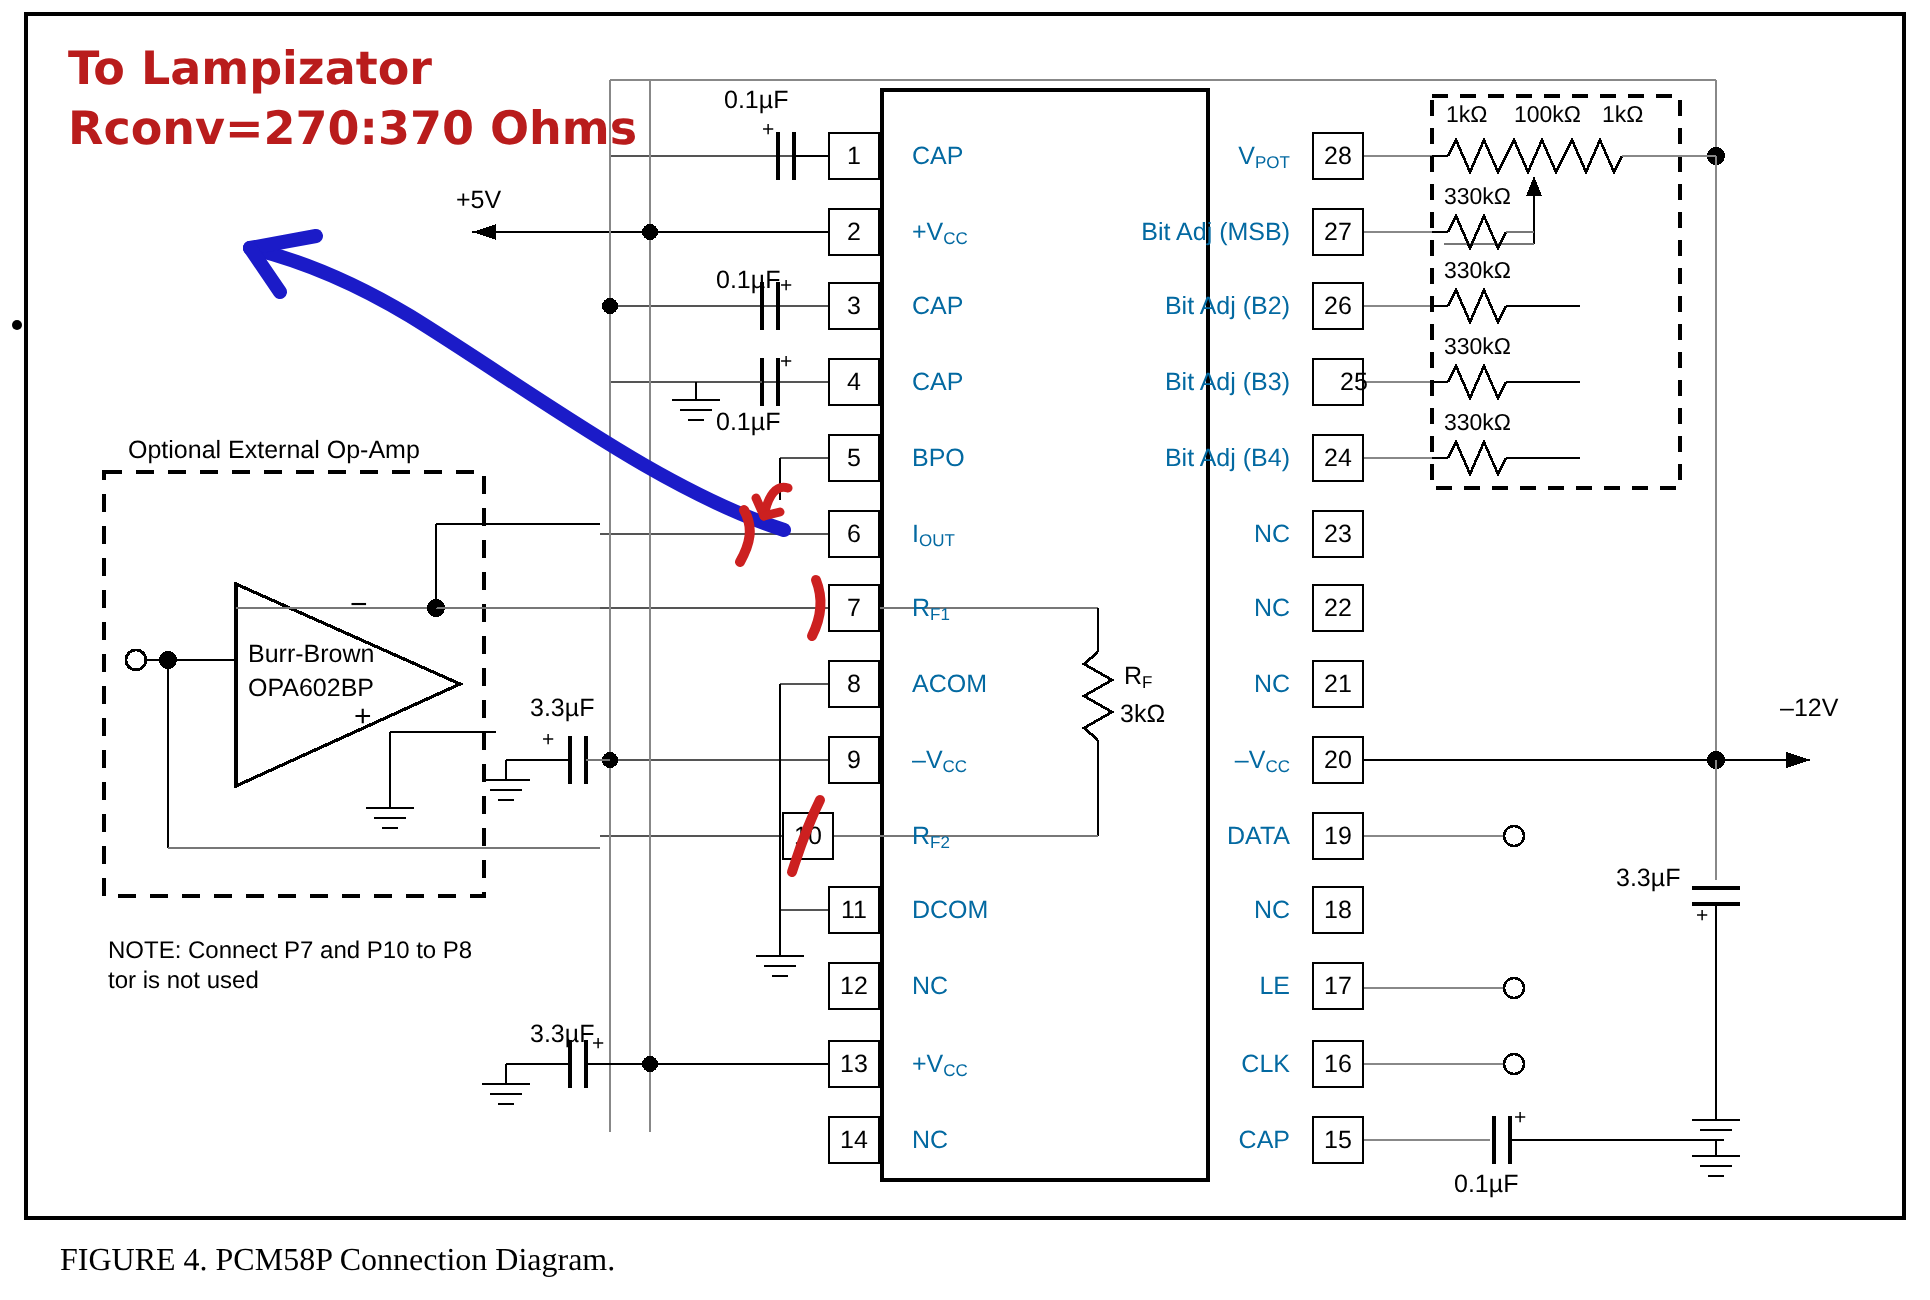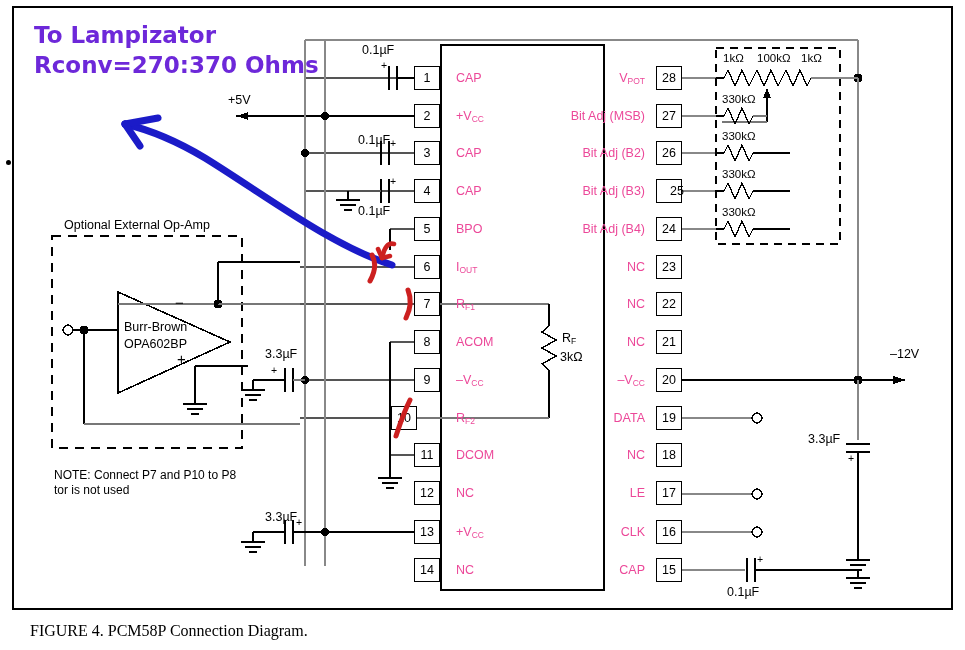--- a/index.html
+++ b/index.html
@@ -5,25 +5,25 @@
   html,body{margin:0;padding:0;background:#ffffff;}
   body{font-family:"Liberation Sans",sans-serif;}
   #page{position:relative;width:965px;height:650px;background:#ffffff;overflow:hidden;}
   #frame{position:absolute;left:12px;top:6px;width:941px;height:604px;border:2px solid #000;box-sizing:border-box;background:#fff;}
   svg.layer{position:absolute;left:0;top:0;width:965px;height:650px;overflow:visible;}
   .lbl{position:absolute;font-family:"Liberation Sans",sans-serif;font-size:12.5px;color:#000;white-space:nowrap;line-height:1.15;}
   .lbl.sm{font-size:11.5px;}
   .lbl.xs{font-size:10.5px;}
   .pinnum{position:absolute;width:26px;height:24px;border:1px solid #000;background:#fff;box-sizing:border-box;
           font-size:12.5px;display:flex;align-items:center;justify-content:center;color:#000;}
-  .pinname{position:absolute;font-size:12.5px;color:#ec4899;white-space:nowrap;}
+  .pinname{position:absolute;font-size:12.5px;color:#0369a1;white-space:nowrap;}
   .pinname.r{text-align:right;}
   sub{font-size:8.5px;vertical-align:baseline;position:relative;top:2px;}
   .note{position:absolute;font-size:12px;line-height:1.28;color:#000;}
-  .blue{position:absolute;font-family:"DejaVu Sans",sans-serif;font-weight:bold;color:#6d28d9;white-space:nowrap;}
+  .blue{position:absolute;font-family:"DejaVu Sans",sans-serif;font-weight:bold;color:#b91c1c;white-space:nowrap;}
   .caption{position:absolute;font-family:"Liberation Serif",serif;font-size:16px;color:#000;}
   .ctr{position:absolute;text-align:center;font-size:12px;line-height:1.3;color:#000;}
 </style>
 </head>
 <body>
 
 <div id="page">
 
   <div id="frame"></div>
 

